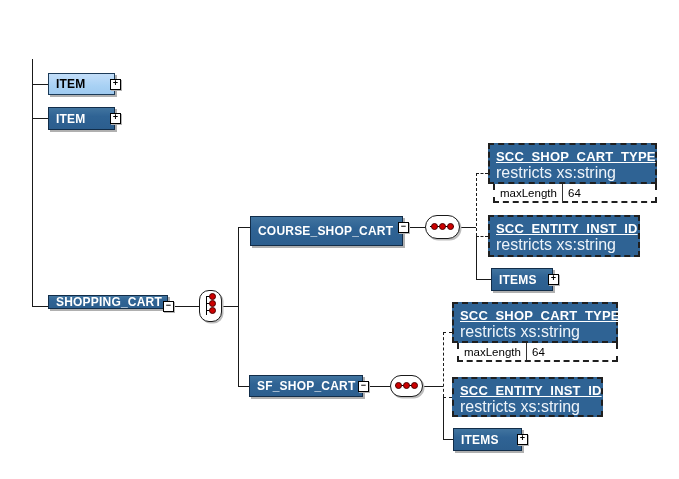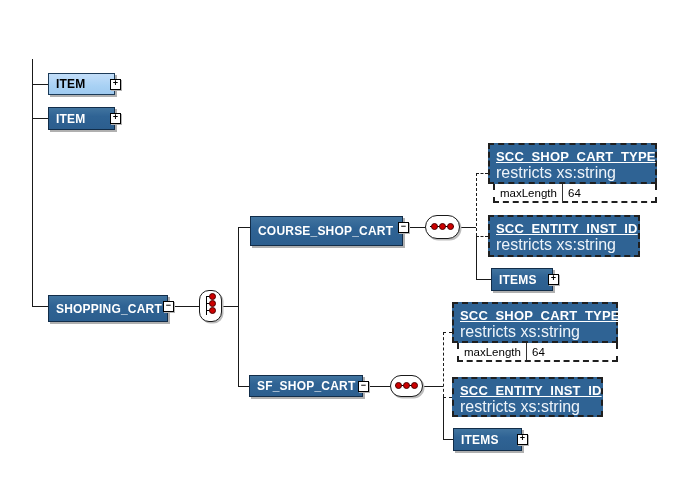--- a/index.html
+++ b/index.html
@@ -97,21 +97,21 @@
   <div class="ebox light" style="left:48px;top:73px;width:67px;height:22px;">
     <span>ITEM</span>
   </div>
   <div class="tgl" style="left:110px;top:79px;">+</div>
 
   <div class="ebox" style="left:48px;top:107px;width:67px;height:23px;">
     <span>ITEM</span>
   </div>
   <div class="tgl" style="left:110px;top:113px;">+</div>
 
-  <div class="ebox" style="left:48px;top:295px;width:120px;height:27px;">
+  <div class="ebox" style="left:48px;top:295px;width:120px;height:14px;">
     <span>SHOPPING_CART</span>
   </div>
   <div class="tgl" style="left:163px;top:301px;">−</div>
 
   <div class="pill v" style="left:199px;top:290px;width:23px;height:32px;">
     <div class="pline" style="left:6px;top:5px;width:1px;height:19px;"></div>
     <div class="pline" style="left:6px;top:5px;width:4px;height:1px;"></div>
     <div class="pline" style="left:6px;top:12px;width:4px;height:1px;"></div>
     <div class="pline" style="left:6px;top:19px;width:4px;height:1px;"></div>
     <div class="dot" style="left:9px;top:2px;"></div>

